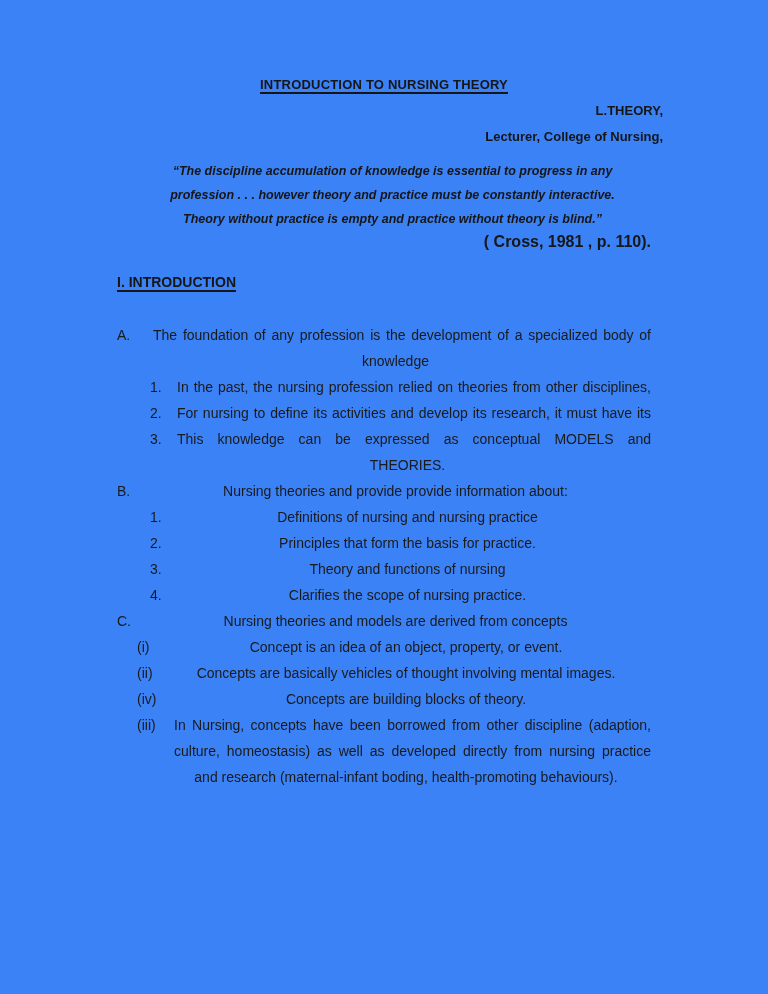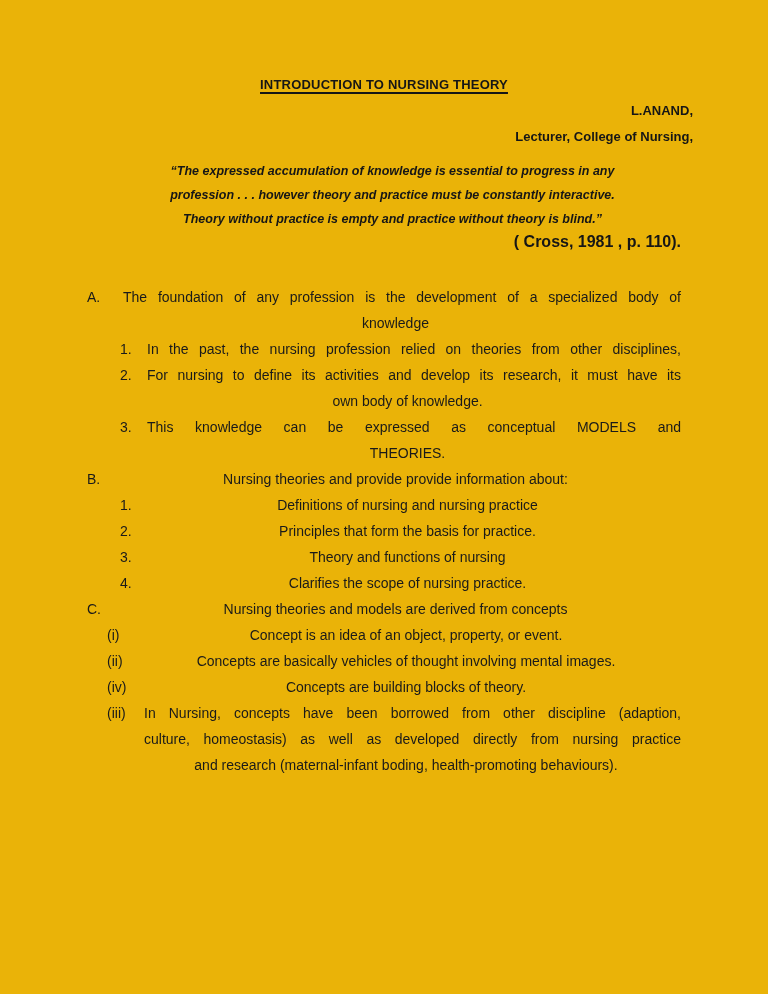--- a/index.html
+++ b/index.html
@@ -4,26 +4,26 @@
 <style>
   html, body {
     margin: 0;
     padding: 0;
     background: #ffffff;
   }
   .page {
     position: relative;
     width: 768px;
     height: 994px;
-    background: #eab308;
+    background: #3b82f6;
     font-family: "Liberation Sans", "DejaVu Sans", sans-serif;
     color: #1a1a1a;
     overflow: hidden;
     box-sizing: border-box;
-    padding: 0 87px;
+    padding: 0 117px;
   }
   
   .doc-title {
     margin-top: 76px;
     font-size: 13px;
     line-height: 17px;
     font-weight: bold;
     text-align: center;
     text-decoration: underline;
     text-decoration-thickness: 1.5px;
@@ -103,31 +103,34 @@
   }
 </style>
 </head>
 <body>
 
 <div class="page">
 
   <div class="doc-title">INTRODUCTION TO NURSING THEORY</div>
 
   <div class="byline">
-    <div>L.ANAND,</div>
+    <div>L.THEORY,</div>
     <div>Lecturer, College of Nursing,</div>
   </div>
 
   <div class="quote">
-    <div>“The expressed accumulation of knowledge is essential to progress in any</div>
+    <div>“The discipline accumulation of knowledge is essential to progress in any</div>
     <div>profession . . . however theory and practice must be constantly interactive.</div>
     <div>Theory without practice is empty and practice without theory is blind.”</div>
   </div>
   <div class="quote-attrib">( Cross, 1981 , p. 110).</div>
 
+  <div class="section-heading">
+    <span class="heading-text">I. INTRODUCTION</span>
+  </div>
 
   <div class="body-list">
 
     <div class="item lvl-a">
       <span class="marker">A.</span>
       <div class="lines">
         <div class="line fill">The foundation of any profession is the development of a specialized body of</div>
         <div class="line">knowledge</div>
       </div>
     </div>
@@ -136,21 +139,20 @@
       <span class="marker">1.</span>
       <div class="lines">
         <div class="line fill">In the past, the nursing profession relied on theories from other disciplines,</div>
       </div>
     </div>
 
     <div class="item lvl-num">
       <span class="marker">2.</span>
       <div class="lines">
         <div class="line fill">For nursing to define its activities and develop its research, it must have its</div>
-        <div class="line">own body of knowledge.</div>
       </div>
     </div>
 
     <div class="item lvl-num">
       <span class="marker">3.</span>
       <div class="lines">
         <div class="line fill">This knowledge can be expressed as conceptual MODELS and</div>
         <div class="line">THEORIES.</div>
       </div>
     </div>

